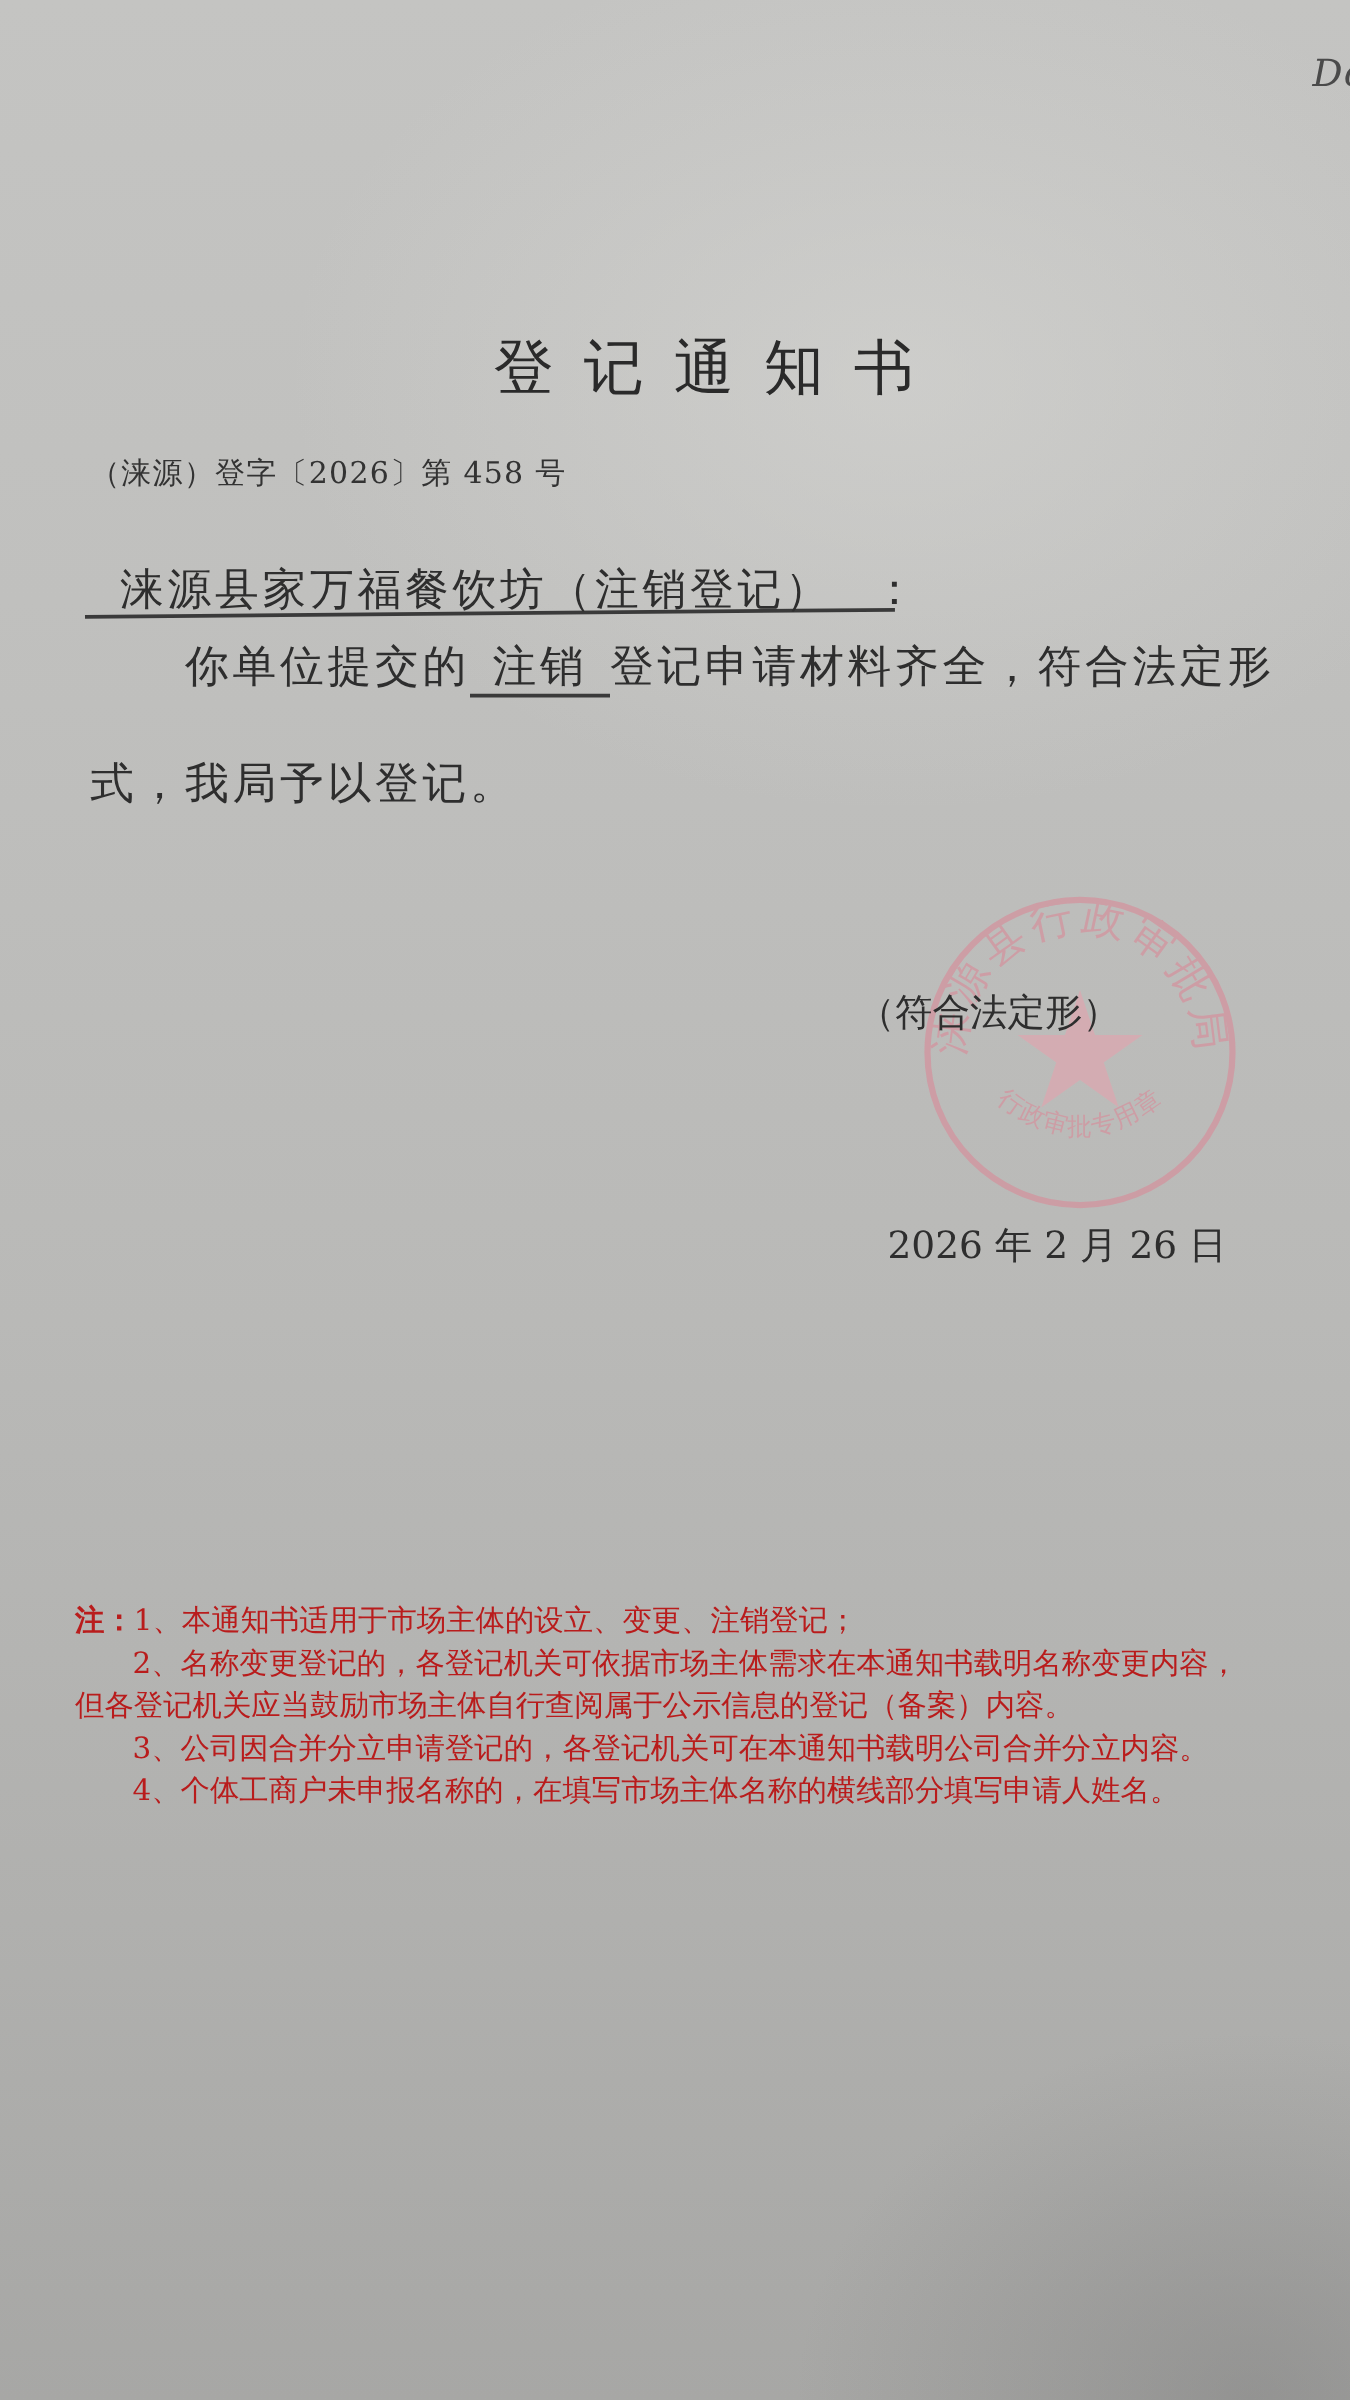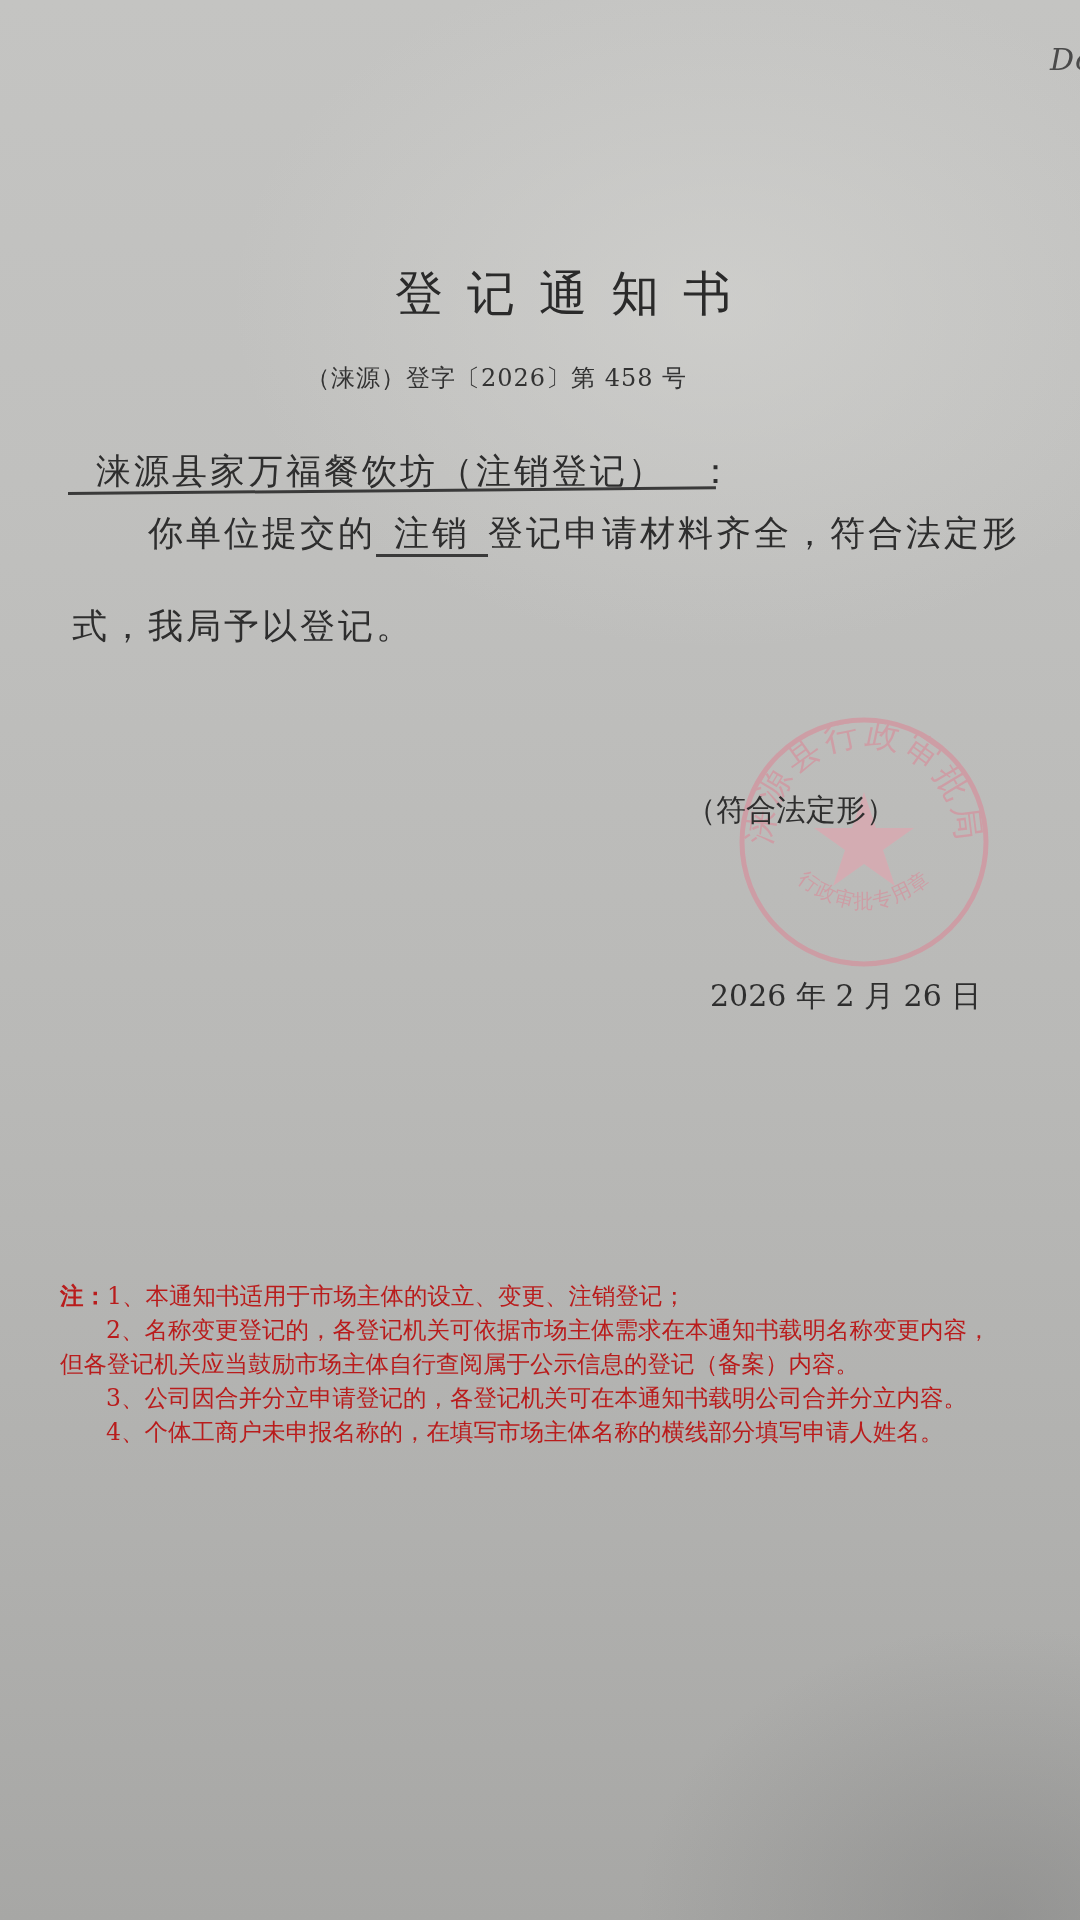--- a/index.html
+++ b/index.html
@@ -46,21 +46,20 @@
       color: #2a2a2a;
       font-weight: 500;
     }
     .doc-number {
       position: absolute;
       top: 362px;
       left: 0;
       width: 921px;
       padding-left: 72px;
       box-sizing: border-box;
-      text-align: center;
       font-family: "DejaVu Serif", serif;
       font-size: 24px;
       color: #333;
       letter-spacing: 1px;
     }
     .addressee-line {
       position: absolute;
       top: 446px;
       left: 68px;
       width: 648px;

